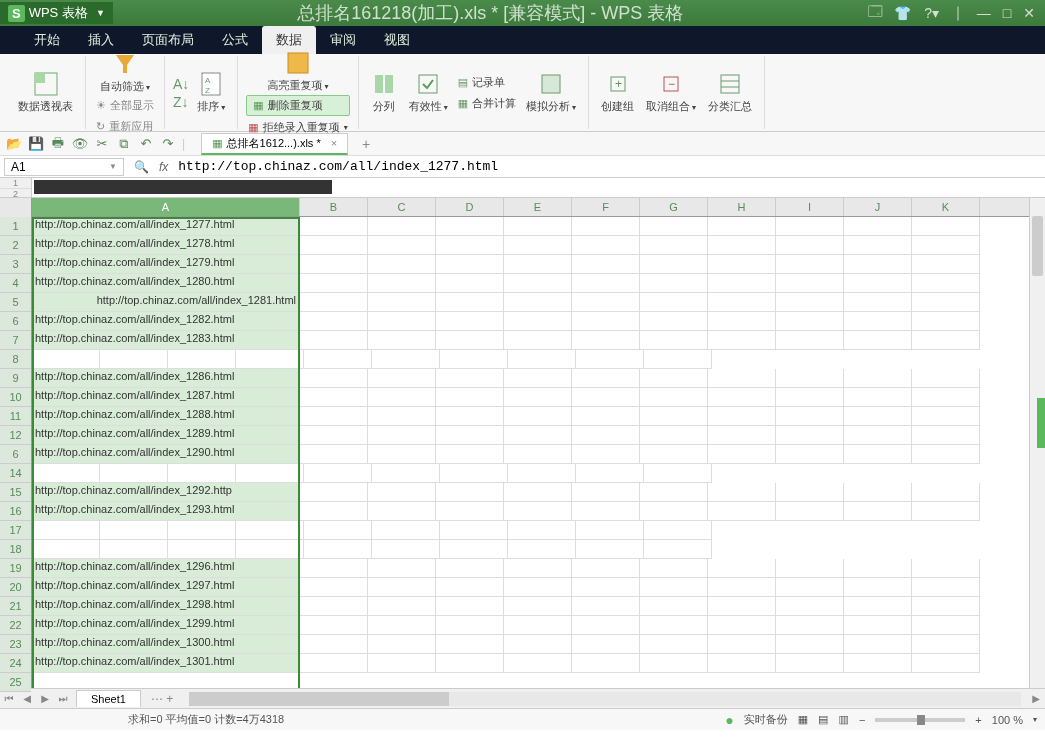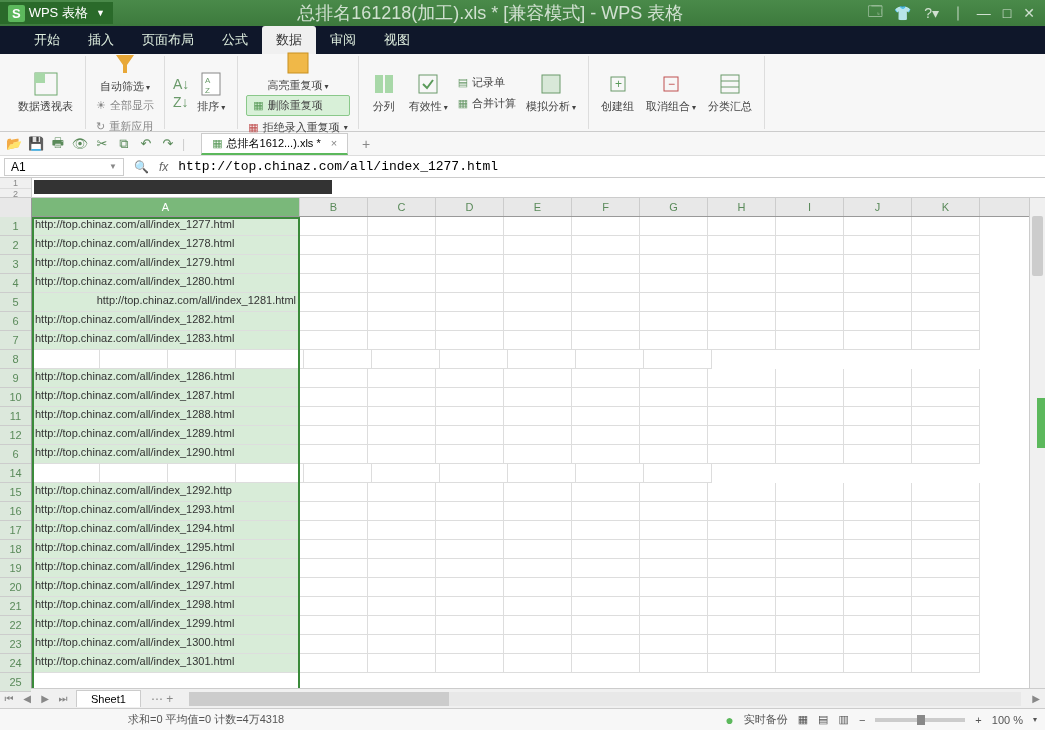--- a/index.html
+++ b/index.html
@@ -533,34 +533,32 @@
           <div class="cell" style="width: 68px;"></div>
           <div class="cell" style="width: 68px;"></div>
           <div class="cell" style="width: 68px;"></div>
           <div class="cell" style="width: 68px;"></div>
           <div class="cell" style="width: 68px;"></div>
           <div class="cell" style="width: 68px;"></div>
           <div class="cell" style="width: 68px;"></div>
           <div class="cell" style="width: 68px;"></div>
         </div>
         <div class="cell-row">
-          <div class="cell colA" style="width: 268px;">http://top.chinaz.com/all/index_1294.html</div>
-          <div class="cell" style="width: 68px;"></div>
-          <div class="cell" style="width: 68px;"></div>
-          <div class="cell" style="width: 68px;"></div>
-          <div class="cell" style="width: 68px;"></div>
-          <div class="cell" style="width: 68px;"></div>
-          <div class="cell" style="width: 68px;"></div>
-          <div class="cell" style="width: 68px;"></div>
-          <div class="cell" style="width: 68px;"></div>
-          <div class="cell" style="width: 68px;"></div>
-          <div class="cell" style="width: 68px;"></div>
-        </div>
-        <div class="cell-row">
-          <div class="cell colA" style="width: 268px;">http://top.chinaz.com/all/index_1295.html</div>
+          <div class="cell" style="width: 68px;"></div>
+          <div class="cell" style="width: 68px;"></div>
+          <div class="cell" style="width: 68px;"></div>
+          <div class="cell" style="width: 68px;"></div>
+          <div class="cell" style="width: 68px;"></div>
+          <div class="cell" style="width: 68px;"></div>
+          <div class="cell" style="width: 68px;"></div>
+          <div class="cell" style="width: 68px;"></div>
+          <div class="cell" style="width: 68px;"></div>
+          <div class="cell" style="width: 68px;"></div>
+        </div>
+        <div class="cell-row">
           <div class="cell" style="width: 68px;"></div>
           <div class="cell" style="width: 68px;"></div>
           <div class="cell" style="width: 68px;"></div>
           <div class="cell" style="width: 68px;"></div>
           <div class="cell" style="width: 68px;"></div>
           <div class="cell" style="width: 68px;"></div>
           <div class="cell" style="width: 68px;"></div>
           <div class="cell" style="width: 68px;"></div>
           <div class="cell" style="width: 68px;"></div>
           <div class="cell" style="width: 68px;"></div>

